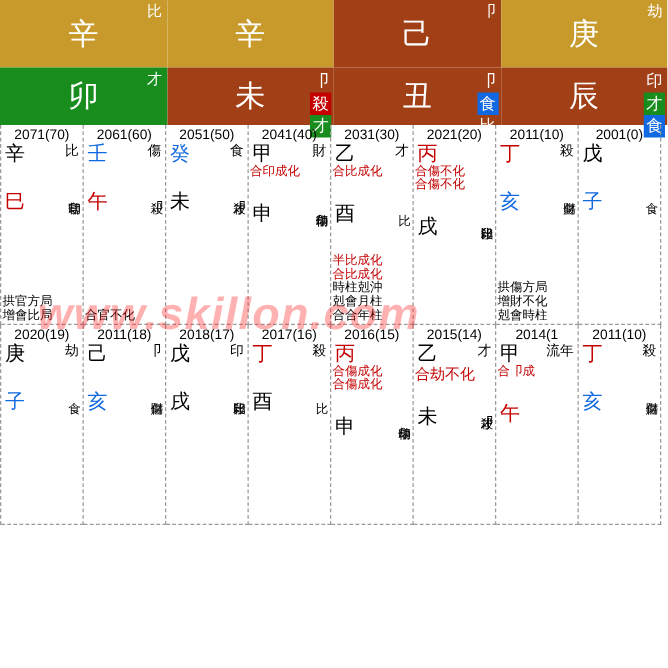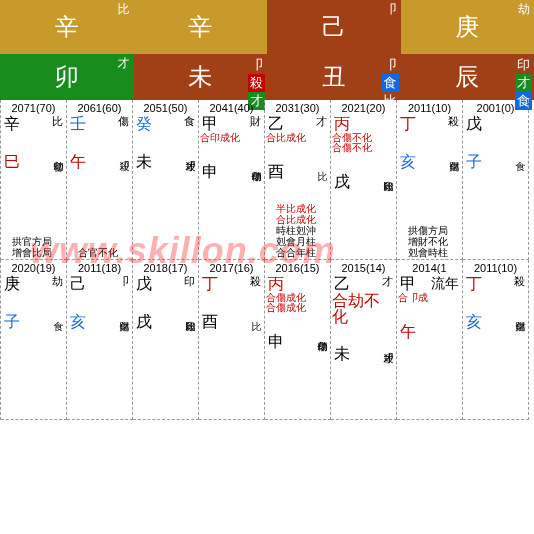--- a/index.html
+++ b/index.html
@@ -15,21 +15,21 @@
 .r2{display:flex;flex-direction:column;align-items:flex-end;position:absolute;right:2px;top:2px;gap:0}
 .r2 span{padding:0 2px}
 .bg-red{background:#c40000}
 .bg-green{background:#188d1e}
 .bg-blue{background:#1069e0}
 .detail-grid{display:grid;grid-template-columns:repeat(8,66px);font-size:11px;border-left:1px dashed #999}
 .dcell{border-right:1px dashed #999;border-bottom:1px dashed #999;height:160px;position:relative;padding:2px 1px;line-height:1.15}
 .dhead{text-align:center;color:#000;font-size:11px}
 .big{font-size:16px;display:flex;justify-content:space-between;padding:0 2px}
 .mid{font-size:16px;display:flex;justify-content:space-between;padding:0 2px;margin-top:20px}
-.notes{position:absolute;bottom:1px;left:11px;right:1px;font-size:10px;line-height:1.1}
+.notes{position:absolute;bottom:1px;left:1px;right:1px;font-size:10px;line-height:1.1}
 .red{color:#c40000}
 .blue{color:#1069e0}
 .black{color:#000}
 .wm{position:absolute;top:230px;left:30px;font-size:36px;font-style:italic;font-weight:bold;color:rgba(255,30,30,0.35);letter-spacing:1px;pointer-events:none}
 </style>
 </head>
 <body>
 
 <div class="top-grid">
  <div class="cell gold">
@@ -240,31 +240,31 @@
         <span class="black">申</span>
         <span style="font-size:10px;color:#000;writing-mode:vertical-rl;text-orientation:upright;line-height:1">劫傷印</span>
       </div>
    </div>
     <div class="dcell">
       <div class="dhead">2015(14)</div>
    <div class="big">
         <span class="black">乙</span>
         <span style="font-size:11px;color:#000">才</span>
       </div>
-   <div style="font-size:16px;line-height:1;color:#c40000">合劫不化</div>
+   <div style="font-size:12px;line-height:1;color:#c40000">合劫不化</div>
    <div class="mid">
         <span class="black">未</span>
         <span style="font-size:10px;color:#000;writing-mode:vertical-rl;text-orientation:upright;line-height:1">卩殺才</span>
       </div>
    </div>
     <div class="dcell">
       <div class="dhead">2014(1</div>
    <div class="big">
         <span class="black">甲</span>
-        <span style="font-size:14px;color:#000">流年</span>
+        <span style="font-size:11px;color:#000">流年</span>
       </div>
    <div style="font-size:10px;line-height:1;color:#c40000">合卩成</div>
    <div class="mid">
         <span class="red">午</span>
         <span style="font-size:10px;color:#000;writing-mode:vertical-rl;text-orientation:upright;line-height:1"></span>
       </div>
    </div>
     <div class="dcell">
       <div class="dhead">2011(10)</div>
    <div class="big">

